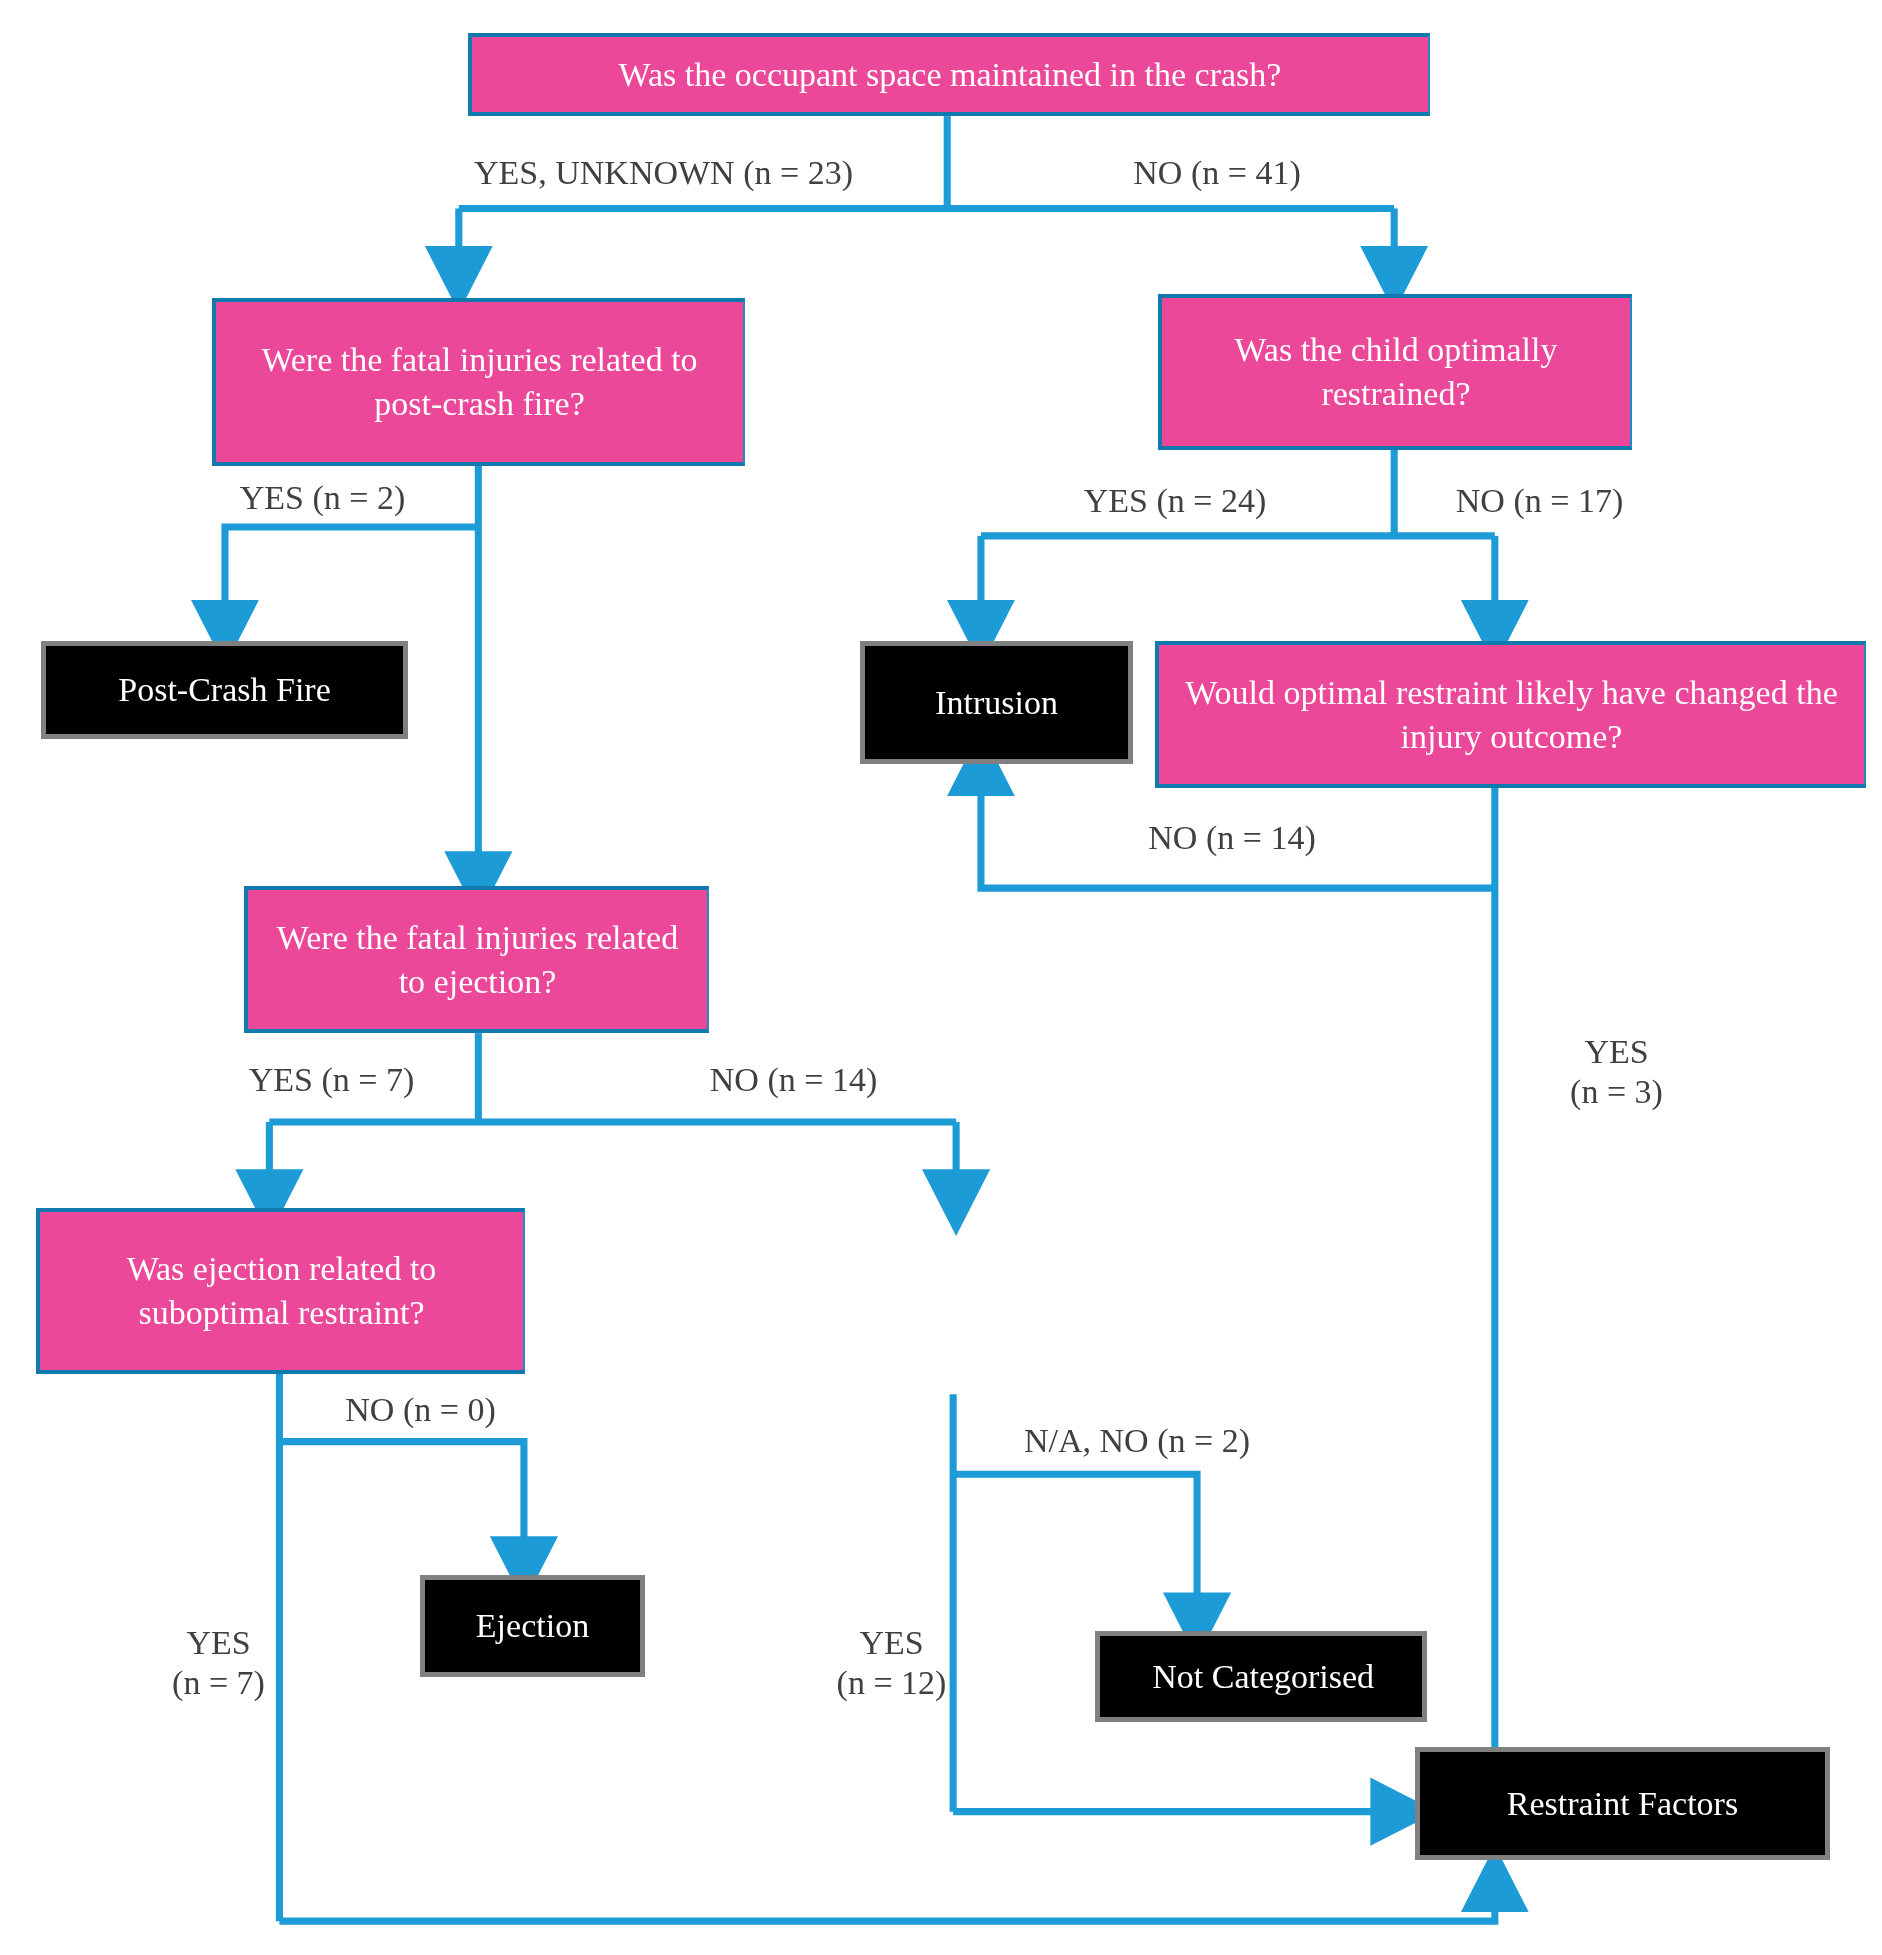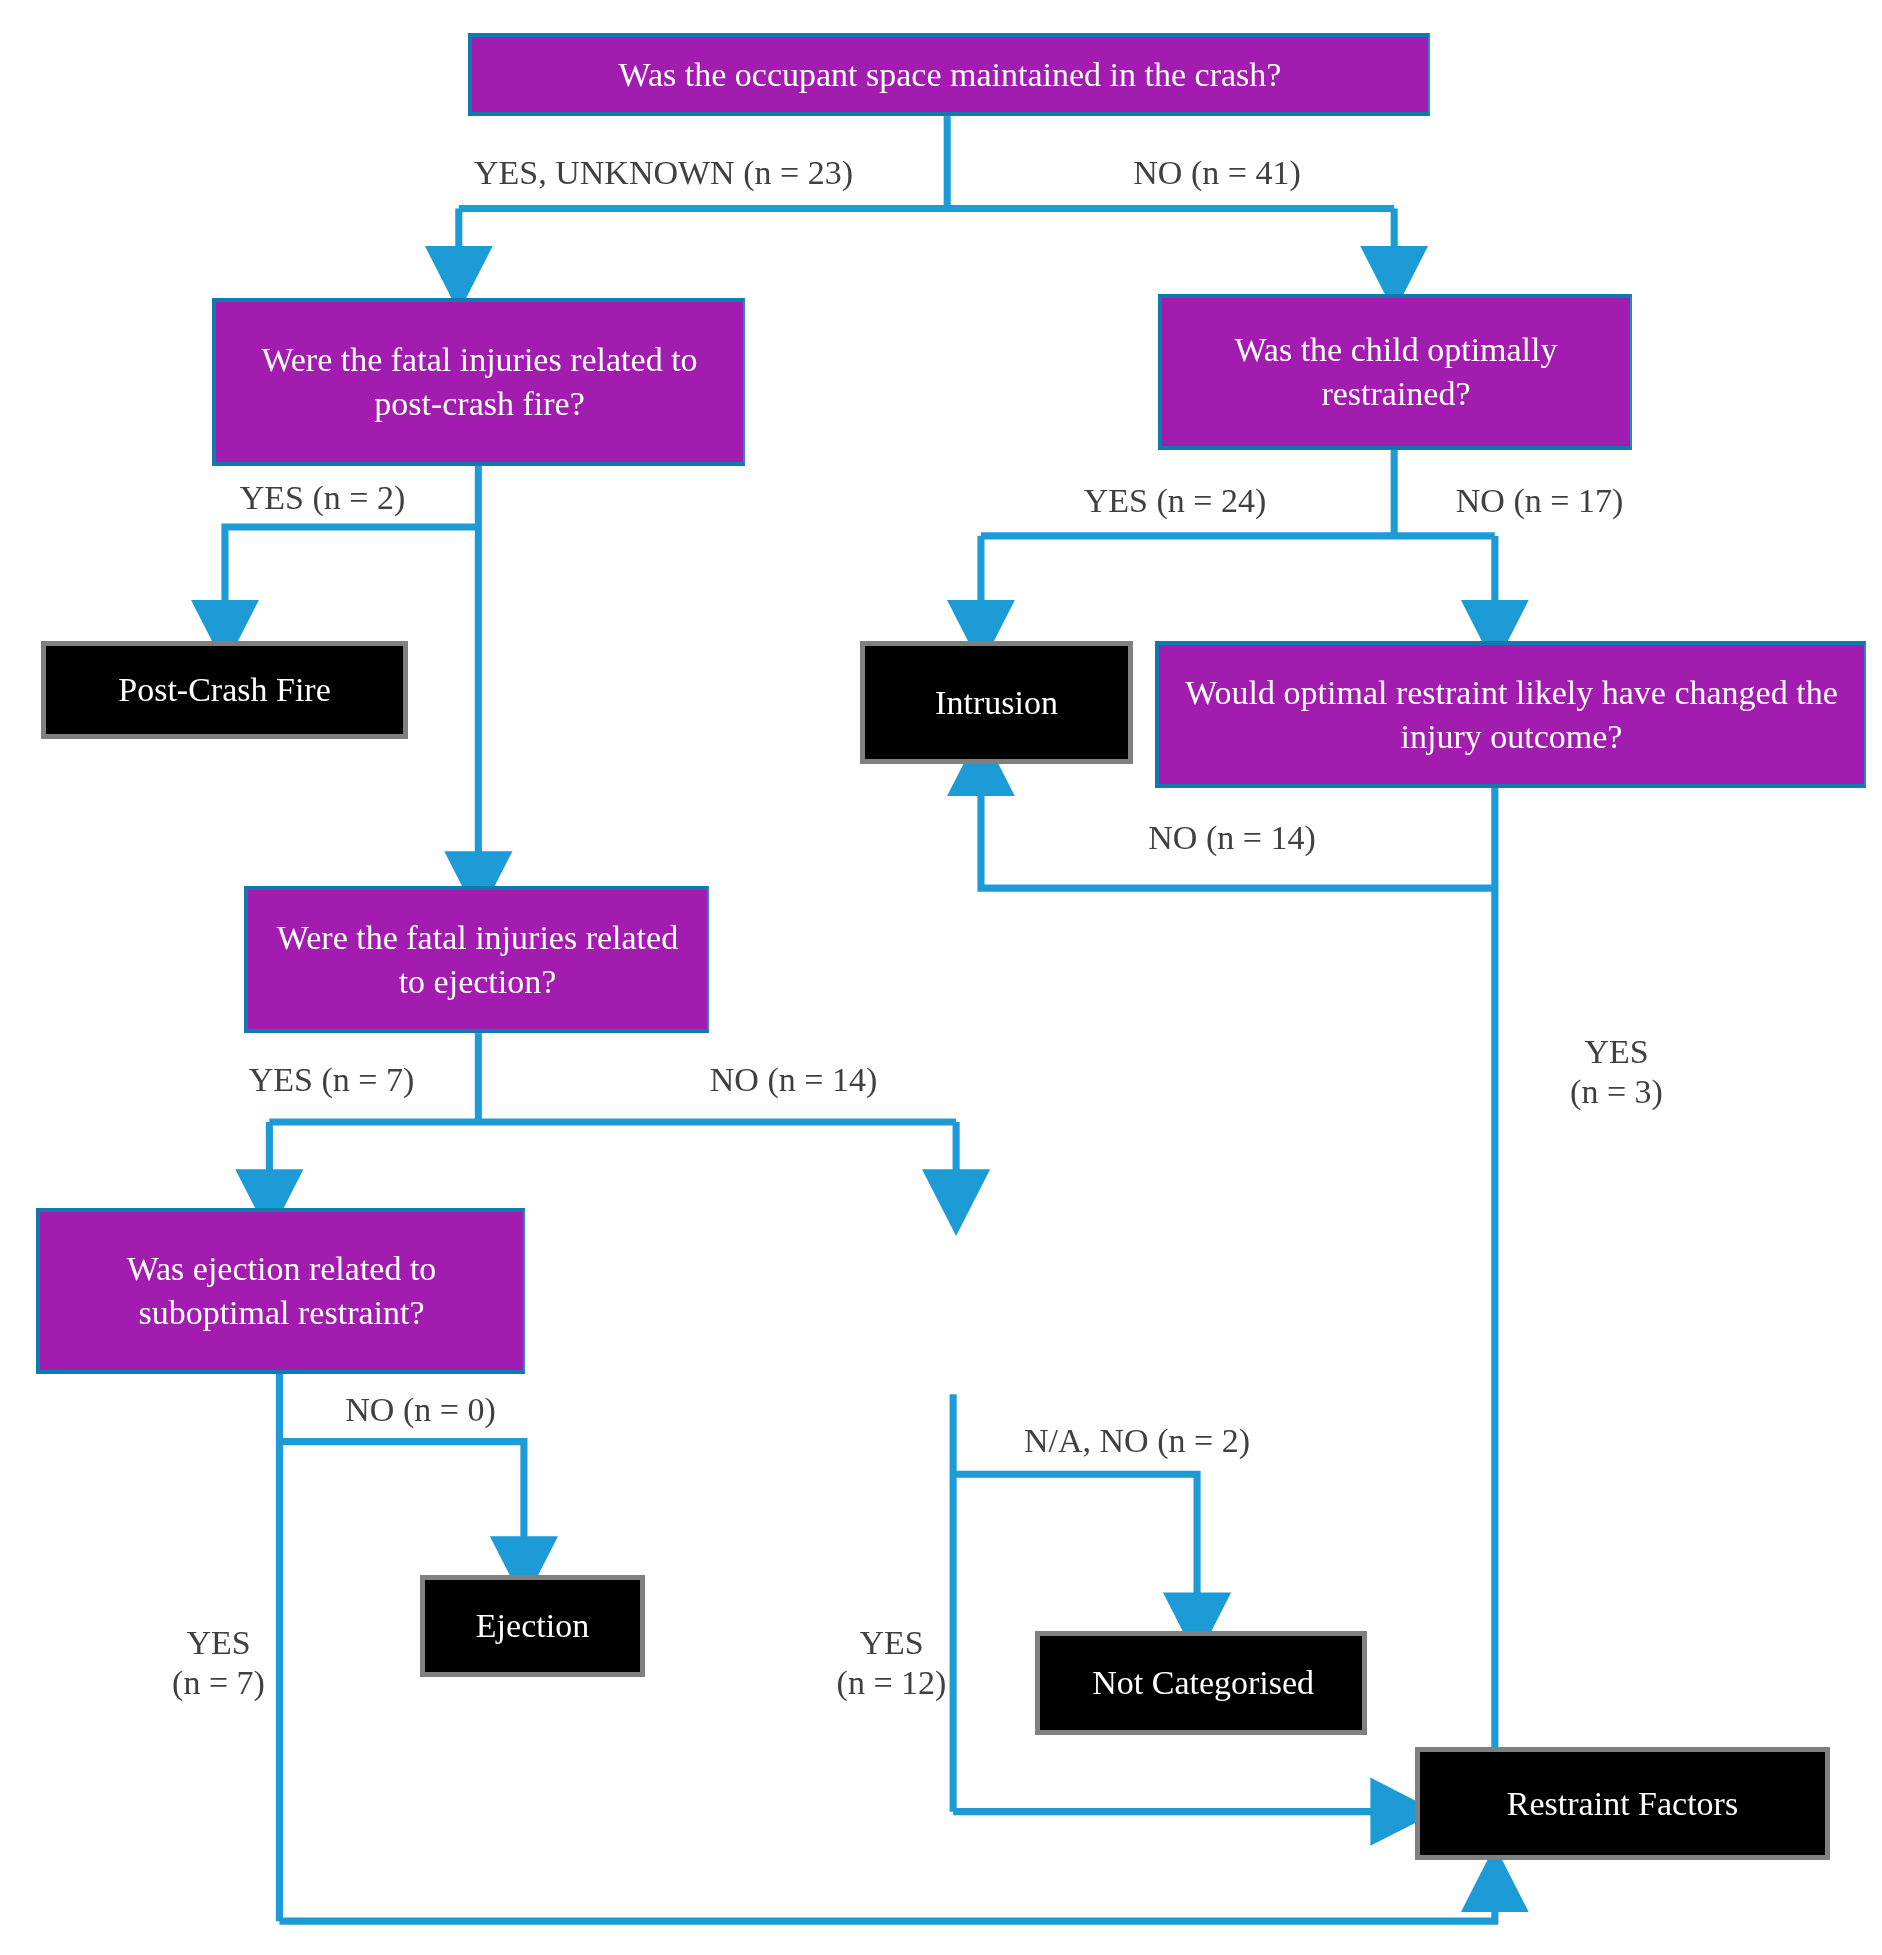--- a/index.html
+++ b/index.html
@@ -25,21 +25,21 @@
   .node {
     position: absolute;
     box-sizing: border-box;
     display: flex;
     align-items: center;
     justify-content: center;
     text-align: center;
     line-height: 1.28;
   }
   .node.process {
-    background: #a21caf;
+    background: #ec4899;
     color: #ffffff;
     border-top: 4.1px solid #1079ad;
     border-left: 4.1px solid #1079ad;
     border-right: 2.4px solid #1e8cc0;
     border-bottom: 4.1px solid #1079ad;
     font-size: 34px;
     padding: 3.6px 15.4px;
   }
   .node.process.leftalign {
     justify-content: flex-start;
@@ -145,21 +145,21 @@
 
   <div class="node process" style="left:36px; top:1208px; width:489px; height:166px;">
     <span>Was ejection related to suboptimal restraint?</span>
   </div>
 
 
   <div class="node terminal" style="left:420px; top:1575px; width:225px; height:102px;">
     <span>Ejection</span>
   </div>
 
-  <div class="node terminal" style="left:1035px; top:1631px; width:332px; height:104px;padding-left:15px;">
+  <div class="node terminal" style="left:1095px; top:1631px; width:332px; height:91px;padding-left:15px;">
     <span>Not Categorised</span>
   </div>
 
   <div class="node terminal" style="left:1415px; top:1747px; width:415px; height:113px;">
     <span>Restraint Factors</span>
   </div>
 
   <div class="edge-label" style="left:415px; top:153px; width:497px;">YES, UNKNOWN (n = 23)</div>
 
   <div class="edge-label" style="left:1078px; top:153px; width:278px;">NO (n = 41)</div>

